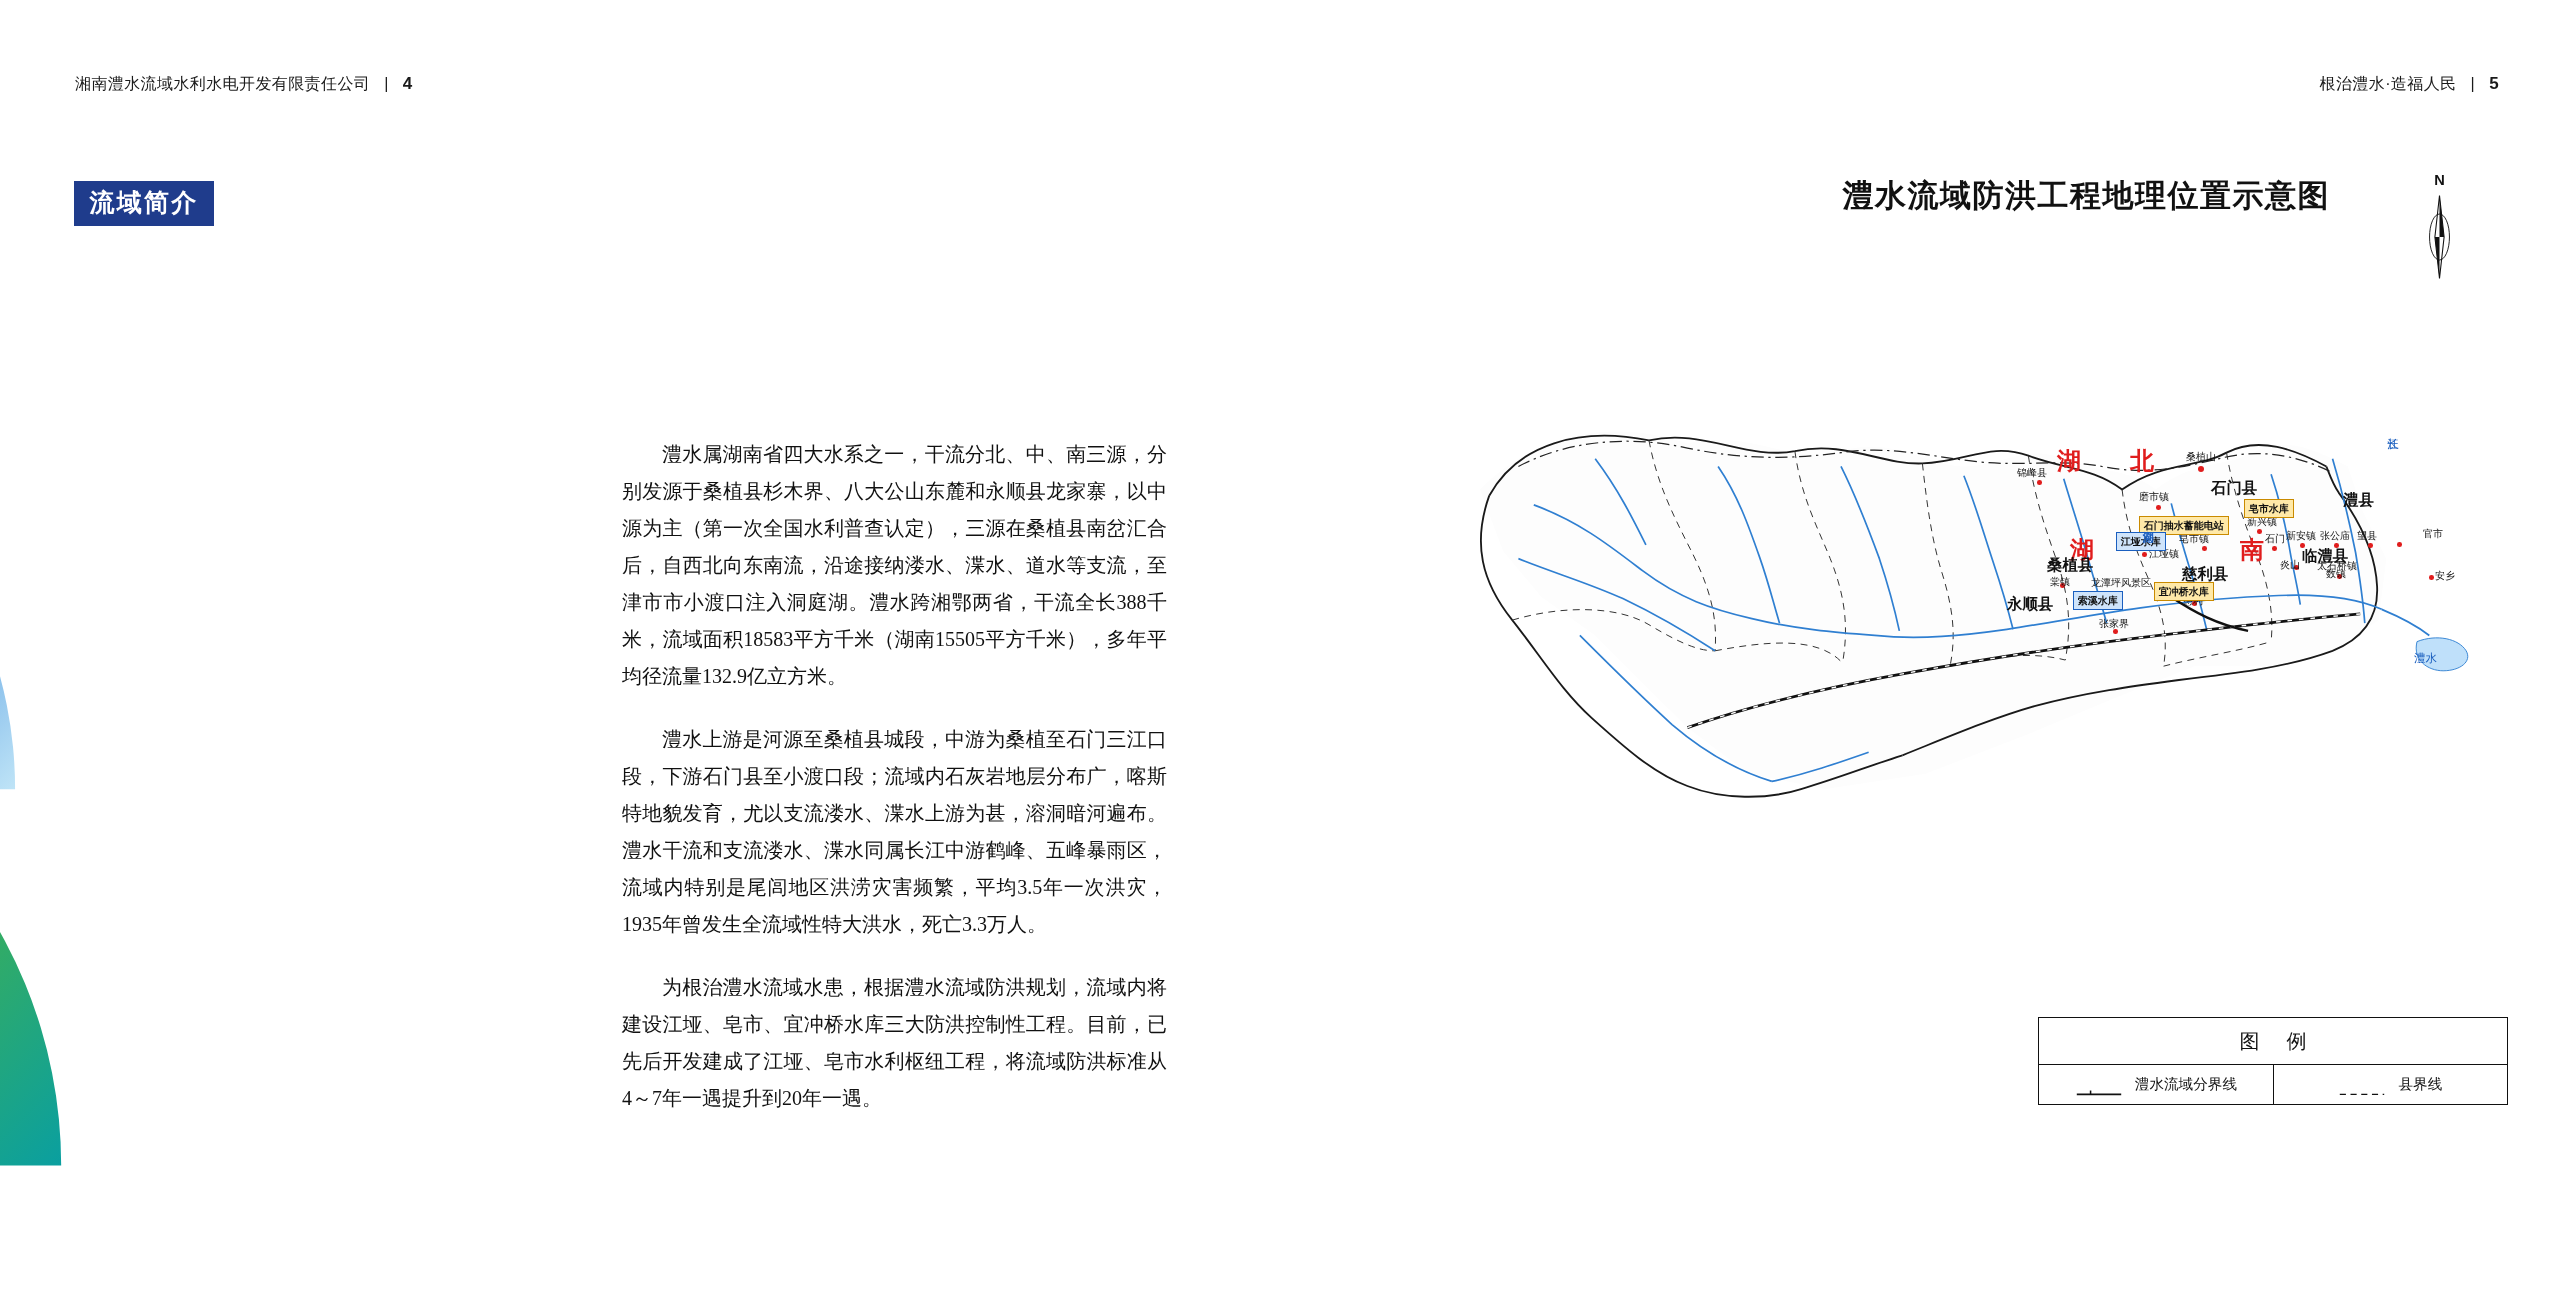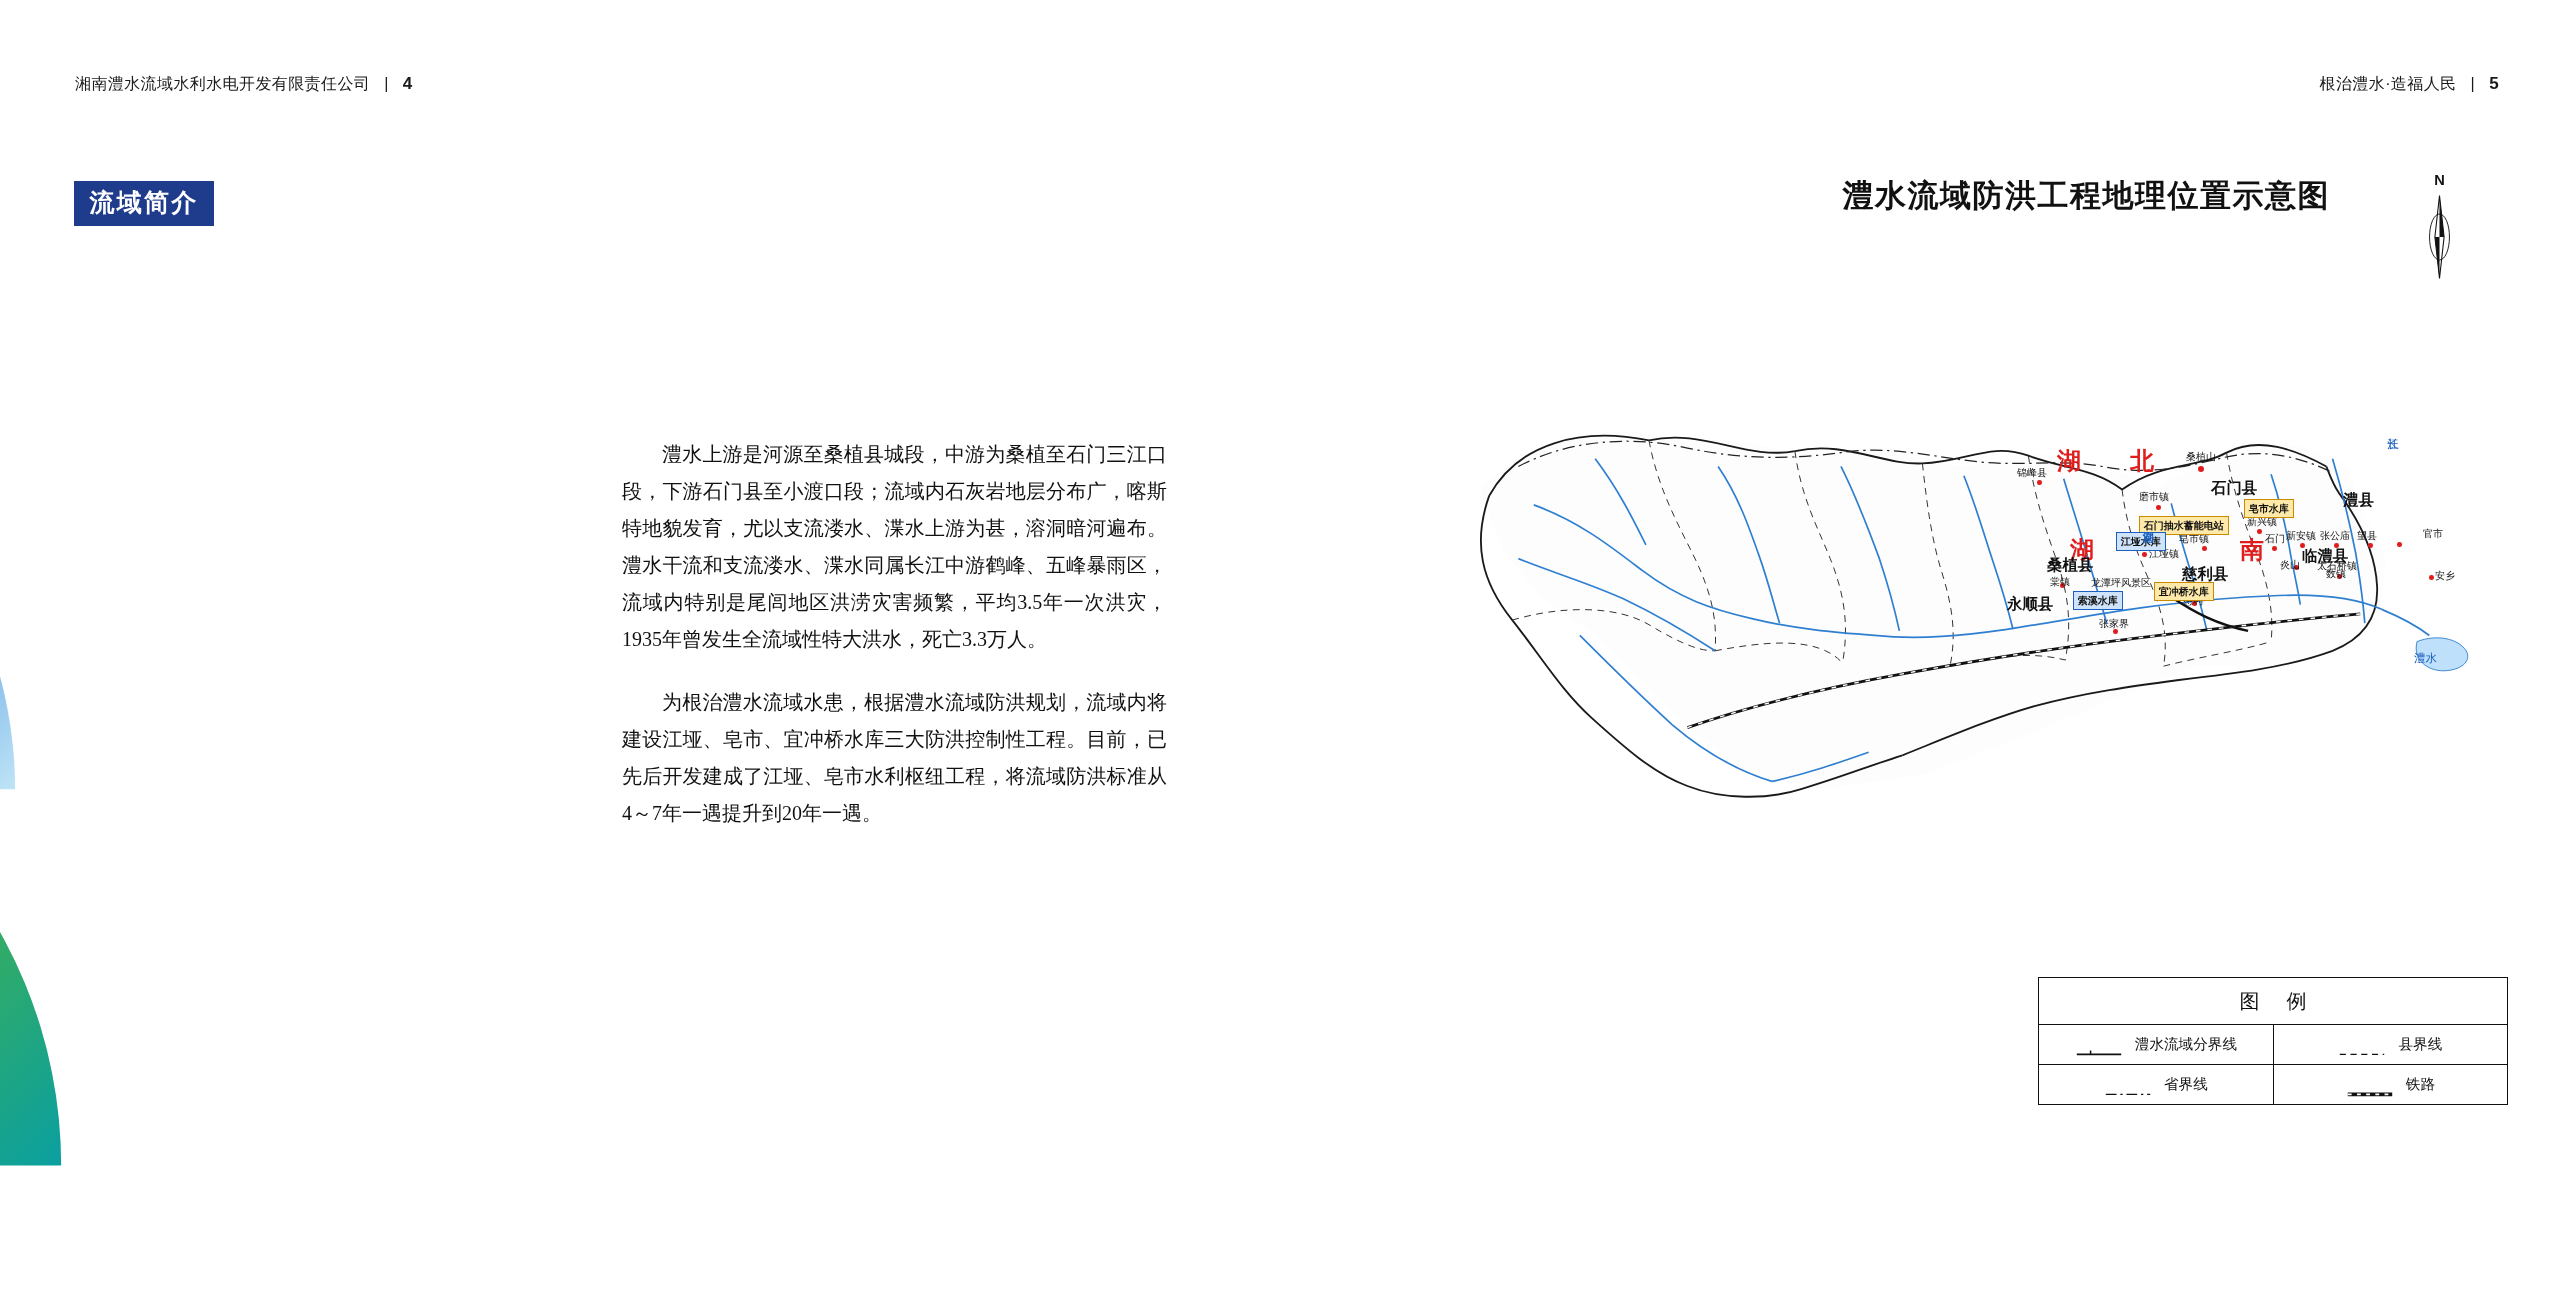--- a/index.html
+++ b/index.html
@@ -235,20 +235,21 @@
         <stop offset="100%" stop-color="#d7e43a"></stop>
       </linearGradient>
     </defs>
     <path d="M-60,0 A560,560 0 0 1 500,560 L360,560 A420,420 0 0 0 -60,140 Z" fill="url(#g1)"></path>
     <path d="M-60,200 A420,420 0 0 1 360,620 L230,620 A290,290 0 0 0 -60,330 Z" fill="url(#g1)" opacity="0.85"></path>
     <path d="M-60,430 A620,620 0 0 1 560,1050 L420,1050 A480,480 0 0 0 -60,570 Z" fill="url(#g2)"></path>
     <path d="M-60,640 A430,430 0 0 1 370,1070 L250,1070 A310,310 0 0 0 -60,760 Z" fill="url(#g3)"></path>
   </svg>
 
   <div class="body-col">
+    <p>澧水属湖南省四大水系之一，干流分北、中、南三源，分别发源于桑植县杉木界、八大公山东麓和永顺县龙家寨，以中源为主（第一次全国水利普查认定），三源在桑植县南岔汇合后，自西北向东南流，沿途接纳溇水、渫水、道水等支流，至津市市小渡口注入洞庭湖。澧水跨湘鄂两省，干流全长388千米，流域面积18583平方千米（湖南15505平方千米），多年平均径流量132.9亿立方米。</p>
     <p>澧水上游是河源至桑植县城段，中游为桑植至石门三江口段，下游石门县至小渡口段；流域内石灰岩地层分布广，喀斯特地貌发育，尤以支流溇水、渫水上游为甚，溶洞暗河遍布。澧水干流和支流溇水、渫水同属长江中游鹤峰、五峰暴雨区，流域内特别是尾闾地区洪涝灾害频繁，平均3.5年一次洪灾，1935年曾发生全流域性特大洪水，死亡3.3万人。</p>
     <p>为根治澧水流域水患，根据澧水流域防洪规划，流域内将建设江垭、皂市、宜冲桥水库三大防洪控制性工程。目前，已先后开发建成了江垭、皂市水利枢纽工程，将流域防洪标准从4～7年一遇提升到20年一遇。</p>
   </div>
 </div>
 
 <div class="page page-right">
 
   <div class="runhead runhead-right">
     <span>根治澧水·造福人民</span>
     <span class="sep">|</span>
@@ -435,34 +436,15 @@
       <div class="legend-cell">
         <span class="legend-sym">
           <svg width="48" height="9.2" viewBox="0 0 62 12">
               <line x1="2" y1="7" x2="60" y2="7" stroke="#111" stroke-width="1.6" stroke-dasharray="8,6"></line>
             </svg>
         </span>
         <span class="legend-label">县界线</span>
       </div>
     </div>
 
-    <div class="legend-row">
-      <div class="legend-cell">
-        <span class="legend-sym">
-          <svg width="48" height="9.2" viewBox="0 0 62 12">
-              <line x1="2" y1="7" x2="60" y2="7" stroke="#111" stroke-width="1.6" stroke-dasharray="14,5,3,5"></line>
-            </svg>
-        </span>
-        <span class="legend-label">省界线</span>
-      </div>
-      <div class="legend-cell">
-        <span class="legend-sym">
-          <svg width="48" height="9.2" viewBox="0 0 62 12">
-              <line x1="2" y1="7" x2="60" y2="7" stroke="#111" stroke-width="5"></line>
-              <line x1="2" y1="7" x2="60" y2="7" stroke="#fff" stroke-width="2" stroke-dasharray="5,7"></line>
-            </svg>
-        </span>
-        <span class="legend-label">铁路</span>
-      </div>
-    </div>
   </div>
 </div>
 
 
 </body></html>

